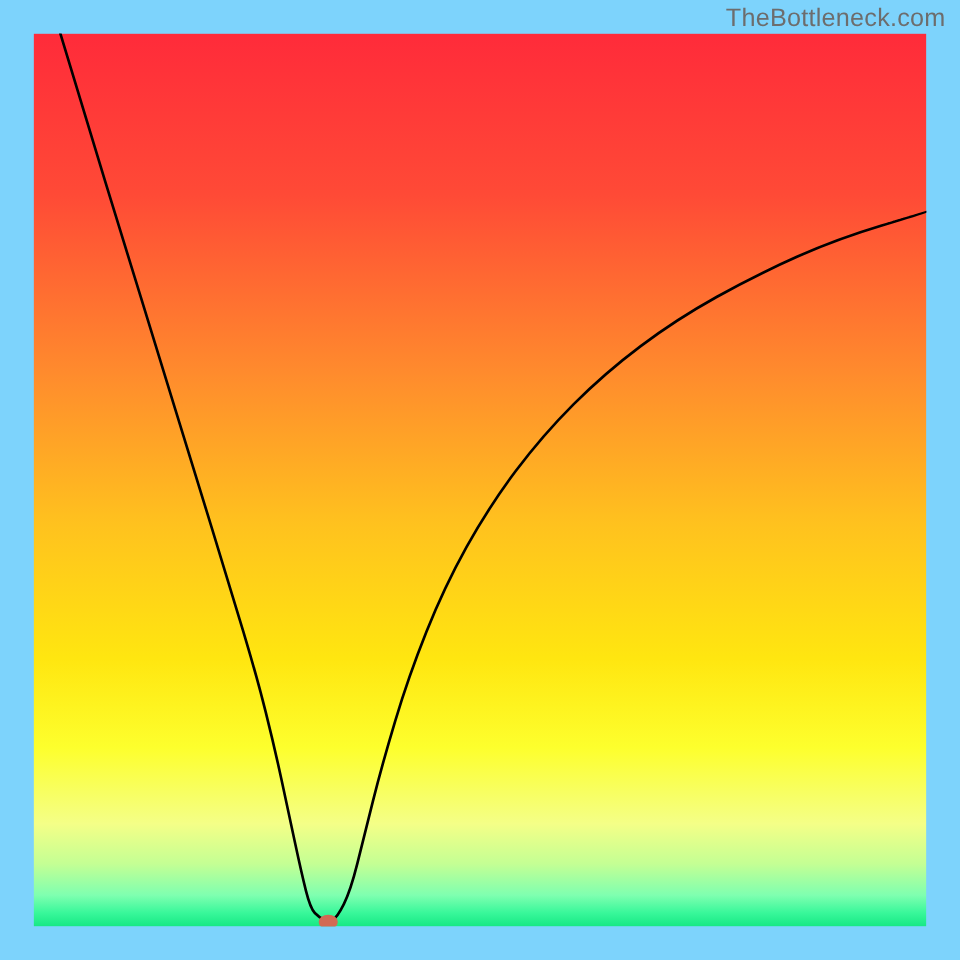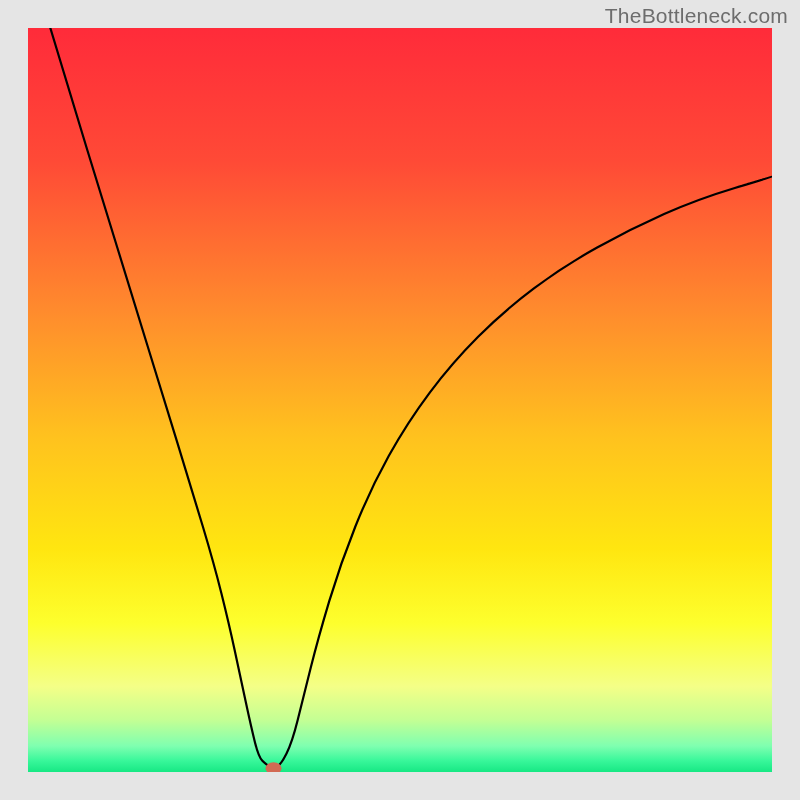--- a/index.html
+++ b/index.html
@@ -7,21 +7,21 @@
     padding: 0;
     width: 800px;
     height: 800px;
     background: #000;
     overflow: hidden;
     font-family: Arial, Helvetica, sans-serif;
   }
   .outer {
     width: 800px;
     height: 800px;
-    background: #e5e5e5;
+    background: #7dd3fc;
     position: relative;
   }
   .plot-area {
     position: absolute;
     left: 28px;
     top: 28px;
     width: 744px;
     height: 744px;
   }
   .watermark {

